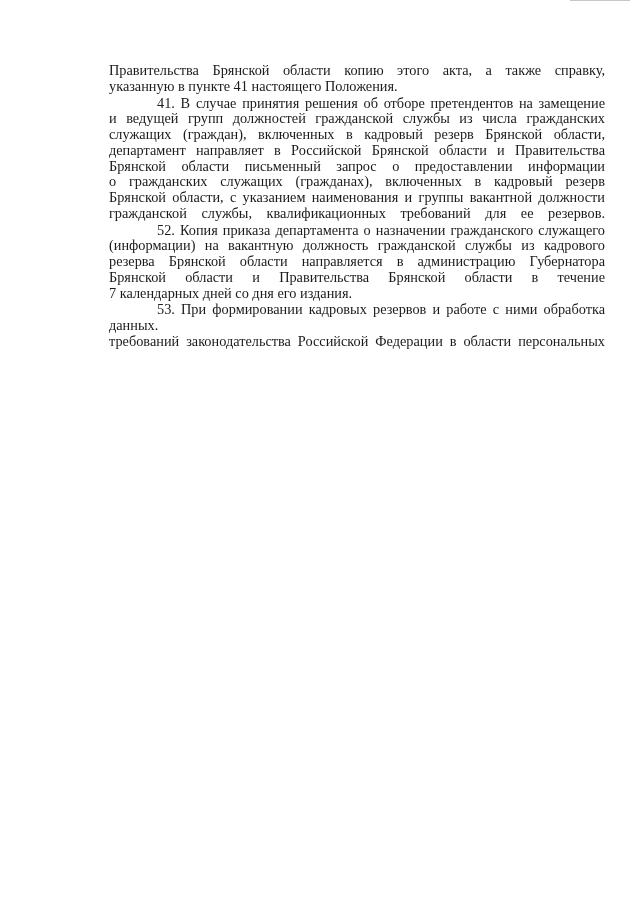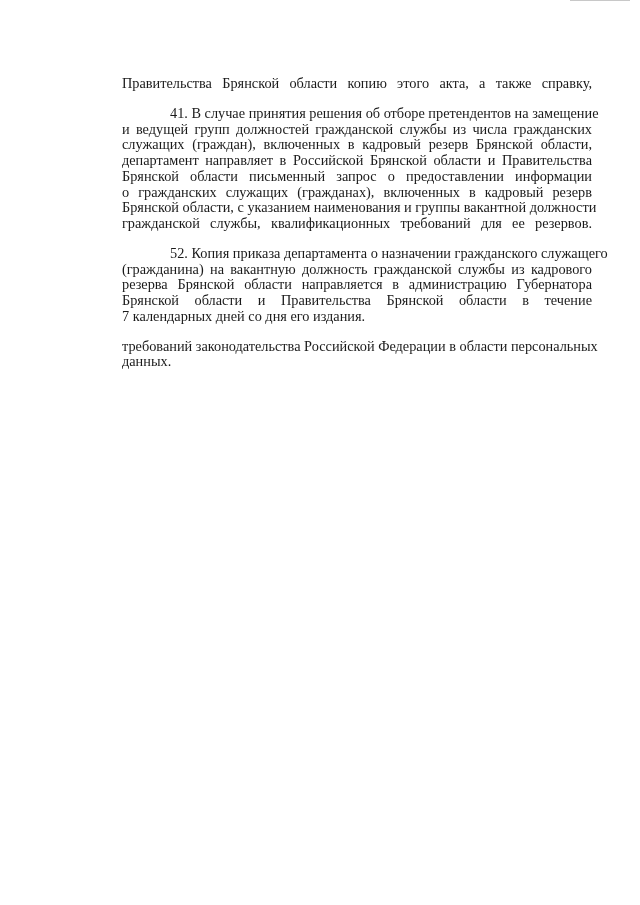--- a/index.html
+++ b/index.html
@@ -10,48 +10,50 @@
   }
   .topmark {
     position: absolute; top: 0; right: 10px; width: 60px; height: 2px;
     border-top: 1px solid #c8c8c8;
   }
   .page {
     position: absolute; left: 108px; top: 62px; width: 498px;
     font-size: 14.3px; line-height: 15.75px;
   }
   .para {
-    margin: 14px; text-align: justify; text-align-last: left;
+    margin: 1px; text-align: justify; text-align-last: left;
   }
   .line { display: block; text-align: justify; text-align-last: justify; white-space: nowrap; }
   .line.last { text-align-last: left; }
 </style>
 </head>
 <body>
 
 <div class="topmark"></div>
 
 <div class="page">
   <div class="para">
     <span class="line" style="white-space: nowrap;">Правительства Брянской области копию этого акта, а также справку,</span>
+    <span class="line last" style="white-space: nowrap;">указанную в пункте 41 настоящего Положения.</span>
   </div>
   <div class="para">
     <span class="line" style="padding-left: 48px; white-space: nowrap;">41. В случае принятия решения об отборе претендентов на замещение</span>
     <span class="line" style="white-space: nowrap;">и ведущей групп должностей гражданской службы из числа гражданских</span>
     <span class="line" style="white-space: nowrap;">служащих (граждан), включенных в кадровый резерв Брянской области,</span>
     <span class="line" style="white-space: nowrap;">департамент направляет в Российской Брянской области и Правительства</span>
     <span class="line" style="white-space: nowrap;">Брянской области письменный запрос о предоставлении информации</span>
     <span class="line" style="white-space: nowrap;">о гражданских служащих (гражданах), включенных в кадровый резерв</span>
     <span class="line" style="white-space: nowrap;">Брянской области, с указанием наименования и группы вакантной должности</span>
     <span class="line" style="white-space: nowrap;">гражданской службы, квалификационных требований для ее резервов.</span>
   </div>
   <div class="para">
     <span class="line" style="padding-left: 48px; white-space: nowrap;">52. Копия приказа департамента о назначении гражданского служащего</span>
-    <span class="line" style="white-space: nowrap;">(гражданина) на вакантную должность гражданской службы из кадрового</span>
+    <span class="line" style="white-space: nowrap;">(информации) на вакантную должность гражданской службы из кадрового</span>
     <span class="line" style="white-space: nowrap; font-family: Liberation Serif, serif;">резерва Брянской области направляется в администрацию Губернатора</span>
     <span class="line" style="white-space: nowrap;">Брянской области и Правительства Брянской области в течение</span>
     <span class="line last" style="white-space: nowrap;">7 календарных дней со дня его издания.</span>
   </div>
   <div class="para">
+    <span class="line" style="padding-left: 48px; white-space: nowrap;">53. При формировании кадровых резервов и работе с ними обработка</span>
+    <span class="line last" style="white-space: nowrap;">данных.</span>
     <span class="line" style="white-space: nowrap;">требований законодательства Российской Федерации в области персональных</span>
-    <span class="line last" style="white-space: nowrap;">данных.</span>
   </div>
 </div>
 
 </body></html>

